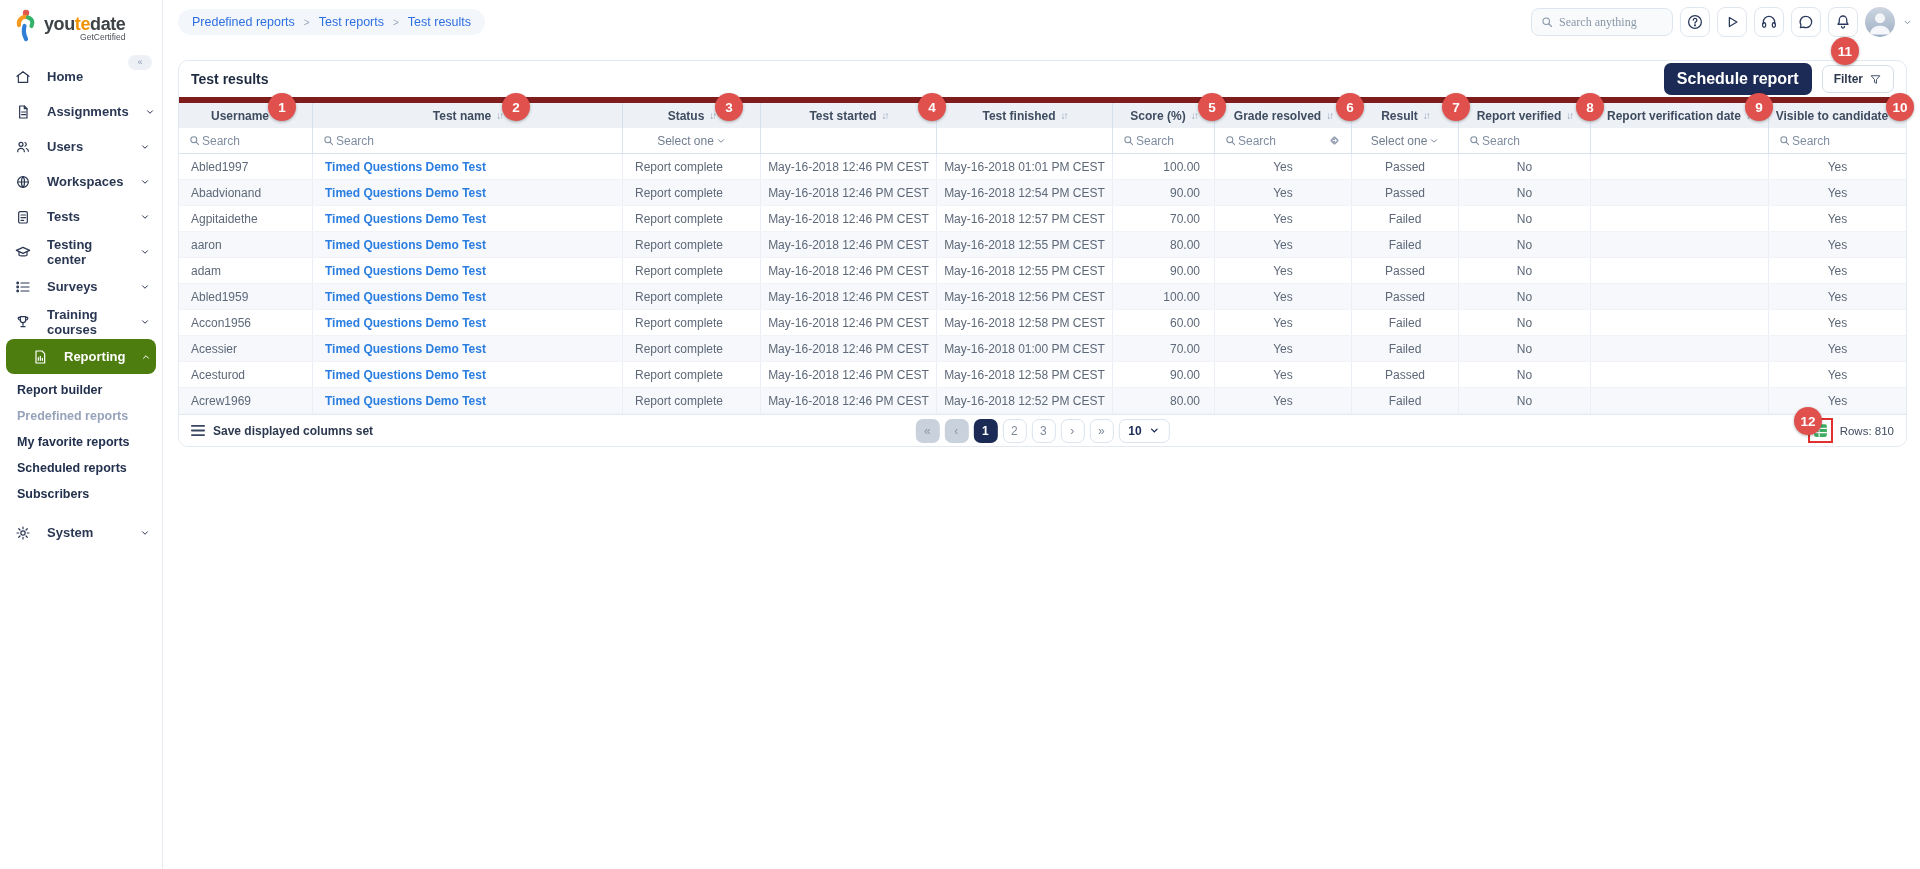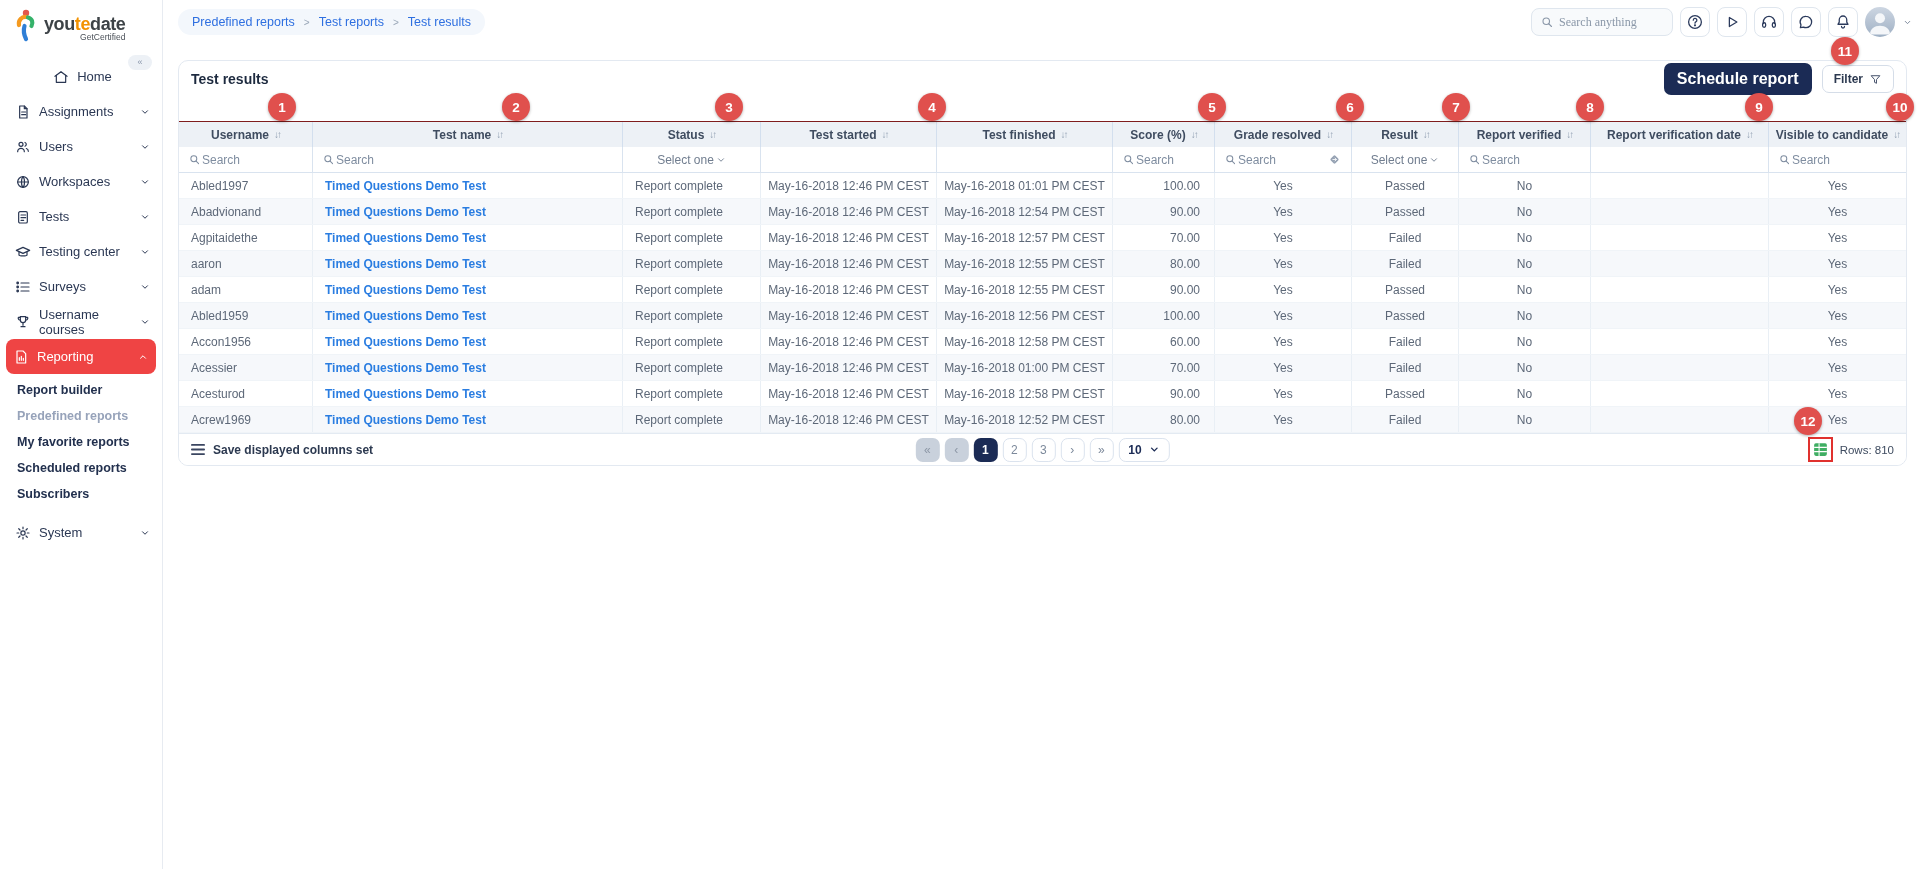--- a/index.html
+++ b/index.html
@@ -15,25 +15,25 @@
     background:#fff; border-right:1px solid #e7ebf1; z-index:10; }
   .logo-row { display:flex; align-items:flex-start; gap:6px; padding:8px 10px 0 12px; }
   .brand-text { font-size:18px; font-weight:700; letter-spacing:-0.4px; line-height:20px; margin-top:6px;}
   .brand-part-you, .brand-part-stme { color:#3d4347; }
   .brand-part-te { color:#f39200;margin-top:38px; }
   .brand-tagline { font-size:8.5px; color:#4a5058; text-align:right; margin-top:-2px; }
   .collapse-btn { position:absolute; right:10px; top:55px; width:24px; height:15px;
     background:#edf1f6; border-radius:8px; color:#8a97ab; font-size:9px; line-height:14px;
     text-align:center; cursor:pointer; }
   .nav { margin-top:15px; }
-  .nav-item { height:35px; display:flex; align-items:center; gap:8px; padding:0 12px 0 15px;
-    font-size:13px; font-weight:400; color:#2a3753; cursor:pointer;justify-content:center; }
+  .nav-item { height:35px; display:flex; align-items:center; gap:16px; padding:0 12px 0 15px;
+    font-size:13px; font-weight:700; color:#2a3753; cursor:pointer; }
   .nav-item .nav-ic { width:16px; height:16px; flex:0 0 16px; }
   .nav-item .chev { margin-left:auto; }
-  .nav-item.active { background:#ef4444; color:#fff; border-radius:8px; margin:0 6px; padding:0 8px 0 7px; }
+  .nav-item.active { background:#4d7c0f; color:#fff; border-radius:8px; margin:0 6px; padding:0 8px 0 26px; }
   .sub-list { padding:3px 0 2px 0; }
   .sub-item { height:26px; display:flex; align-items:center; padding-left:17px;
     font-size:12.5px; font-weight:600; color:#22304e; cursor:pointer; }
   .sub-item.selected { color:#97a3ba; }
   .system-wrap { margin-top:6px; }
 
   
   .topbar { position:absolute; left:163px; right:0; top:0; height:44px;
     display:flex; align-items:center; padding:0 8px 0 15px; background:#fff; }
   .breadcrumb { display:flex; align-items:center; gap:9px; background:#f3f7fc;
@@ -60,21 +60,21 @@
   .panel-actions { margin-left:auto; display:flex; align-items:center; gap:10px; }
   .btn-navy { background:#1b2b55; color:#fff; font-size:16px; font-weight:700;
     padding:7px 13px; border-radius:7px; border:none; cursor:pointer; font-family:inherit; }
   .btn-outline { background:#fff; border:1px solid #d5dde8; color:#2c3950; font-size:12px;
     font-weight:600; padding:6px 11px; border-radius:7px; cursor:pointer;
     display:flex; align-items:center; gap:6px; font-family:inherit; }
 
   
   .tbl { --cols: 134px 310px 138px 176px 176px 102px 137px 107px 132px 178px minmax(0,1fr); }
   .t-header, .t-filter, .t-row { display:grid; grid-template-columns: var(--cols); }
-  .t-header { background:#edf1f6; border-top:1px solid #7f1d1d;margin-top:24px; }
+  .t-header { background:#edf1f6; border-top:6px solid #7f1d1d; }
   .th { height:25px; display:flex; align-items:center; justify-content:center; gap:5px;
     font-size:12px; font-weight:700; color:#3f4c60; border-right:1px solid #d3dfee; cursor:pointer; }
   .th:last-child { border-right:none; }
   .sort-ic { color:#93a1b3; font-size:10px; letter-spacing:-2px; font-weight:400; }
   .t-filter { background:#fff; border-bottom:1px solid #d9e3ef; }
   .fc { height:25px; display:flex; align-items:center; gap:2px; padding:0 10px;
     border-right:1px solid #d9e3ef; font-size:12px; color:#707d8f; }
   .fc:last-child { border-right:none; }
   .fc input { border:none; outline:none; width:100%; font-size:12px; color:#45536b;
     background:transparent; font-family:"Liberation Sans",sans-serif; }
@@ -234,21 +234,21 @@
         </span>
     </div>
     <div class="nav-item">
       <span class="nav-ic">
           <svg width="16" height="16" viewBox="0 0 24 24" fill="none" stroke="currentColor" stroke-width="1.8" stroke-linecap="round" stroke-linejoin="round">
             <path d="M8 4h8v5a4 4 0 0 1-8 0z"></path>
             <path d="M8 5H5a3 3 0 0 0 3.2 4M16 5h3a3 3 0 0 1-3.2 4"></path>
             <path d="M12 13v4M9 19h6"></path>
           </svg>
         </span>
-      <span>Username courses</span>
+      <span>Training courses</span>
       <span class="chev">
           <svg width="10" height="10" viewBox="0 0 24 24" fill="none" stroke="currentColor" stroke-width="2.4" stroke-linecap="round">
             <path d="M6 9l6 6 6-6"></path>
           </svg>
         </span>
     </div>
     <div class="nav-item active">
       <span class="nav-ic">
           <svg width="16" height="16" viewBox="0 0 24 24" fill="none" stroke="currentColor" stroke-width="1.8" stroke-linecap="round" stroke-linejoin="round">
             <path d="M6 3h9l4 4v14H6z"></path>

